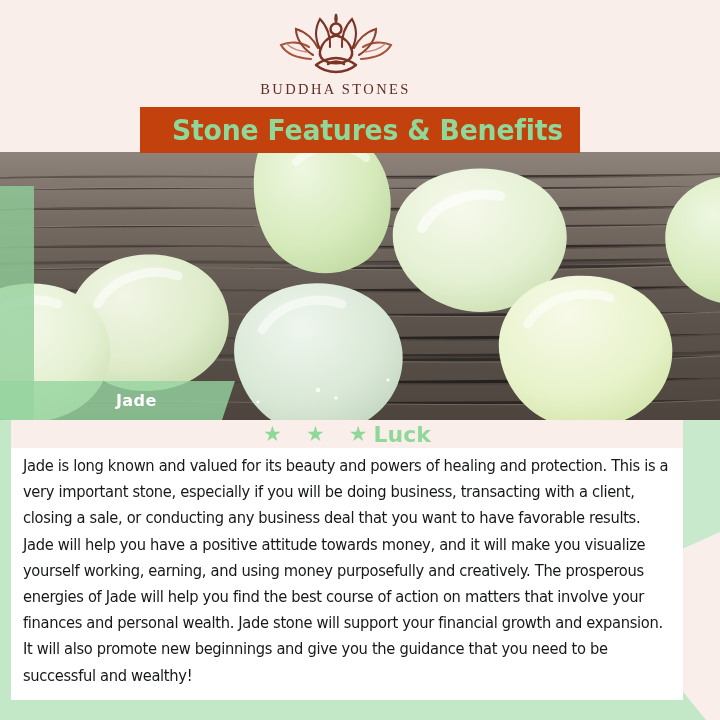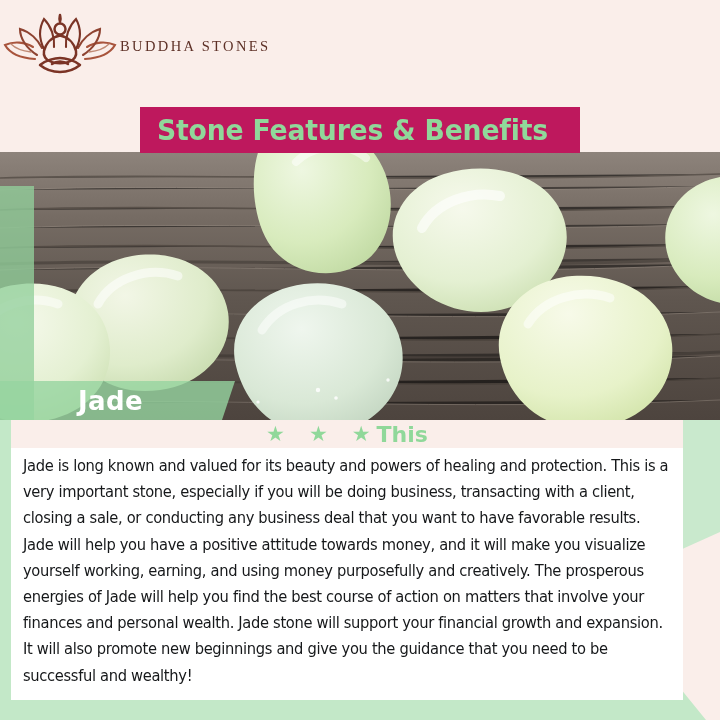--- a/index.html
+++ b/index.html
@@ -16,41 +16,41 @@
   #page {
     position:relative;
     width:720px; height:720px;
     background:#faeeea;
     overflow:hidden;
   }
 
   
   #brand {
     position:absolute; left:0; top:12px; width:671px;
-    display:flex; flex-direction:row; align-items:center;
+    display:flex; flex-direction:column; align-items:center;
     z-index:6;
   }
   #logo-mark { width:120px; height:66px; display:block; }
   #brand-name {
     margin-top:3px;
     font-family:"Liberation Serif", serif;
     font-size:14.5px;
     letter-spacing:2.4px;
     color:#5d3026;
     font-weight:400;
     white-space:nowrap;
   }
 
   
   #title-banner {
     position:absolute;
     left:140px; top:107px;
     width:440px; height:46px;
-    background:#be185d;
-    display:flex; align-items:center; justify-content:flex-start;
+    background:#c2410c;
+    display:flex; align-items:center; justify-content:flex-end;
     z-index:7;
   }
   #title-text {
     font-family:"DejaVu Sans", sans-serif;
     font-weight:700;
     font-size:29px;
     color:#90d89a;
     letter-spacing:-0.2px;
     transform:scaleX(0.92);
     white-space:nowrap;
@@ -85,25 +85,25 @@
     display:flex; align-items:center;
   }
   #caption-band::after{
     content:"";
     position:absolute; right:-13px; top:0;
     width:0;height:0;
     border-top:39px solid rgba(150,212,160,0.80);
     border-right:13px solid transparent;
   }
   #caption-text {
-    margin-left:78px;
+    margin-left:116px;
     color:#ffffff;
     font-family:"DejaVu Sans", sans-serif;
     font-weight:700;
-    font-size:26px;
+    font-size:16px;
     letter-spacing:0.4px;
   }
 
   
   #lower {
     position:absolute;
     left:0; top:420px; width:720px; height:300px;
     z-index:5;
   }
   
@@ -327,20 +327,20 @@
 
     <div id="benefits">
       <span class="benefit">
         <span class="star">★</span>
       </span>
       <span class="benefit">
         <span class="star">★</span>
       </span>
       <span class="benefit">
         <span class="star">★</span>
-        <span>This</span>
+        <span>Luck</span>
       </span>
     </div>
 
     <p id="body-copy">Jade is long known and valued for its beauty and powers of healing and protection. This is a very important stone, especially if you will be doing business, transacting with a client, closing a sale, or conducting any business deal that you want to have favorable results. Jade will help you have a positive attitude towards money, and it will make you visualize yourself working, earning, and using money purposefully and creatively. The prosperous energies of Jade will help you find the best course of action on matters that involve your finances and personal wealth. Jade stone will support your financial growth and expansion. It will also promote new beginnings and give you the guidance that you need to be successful and wealthy!</p>
   </div>
 
 </div>
 
 </body></html>

